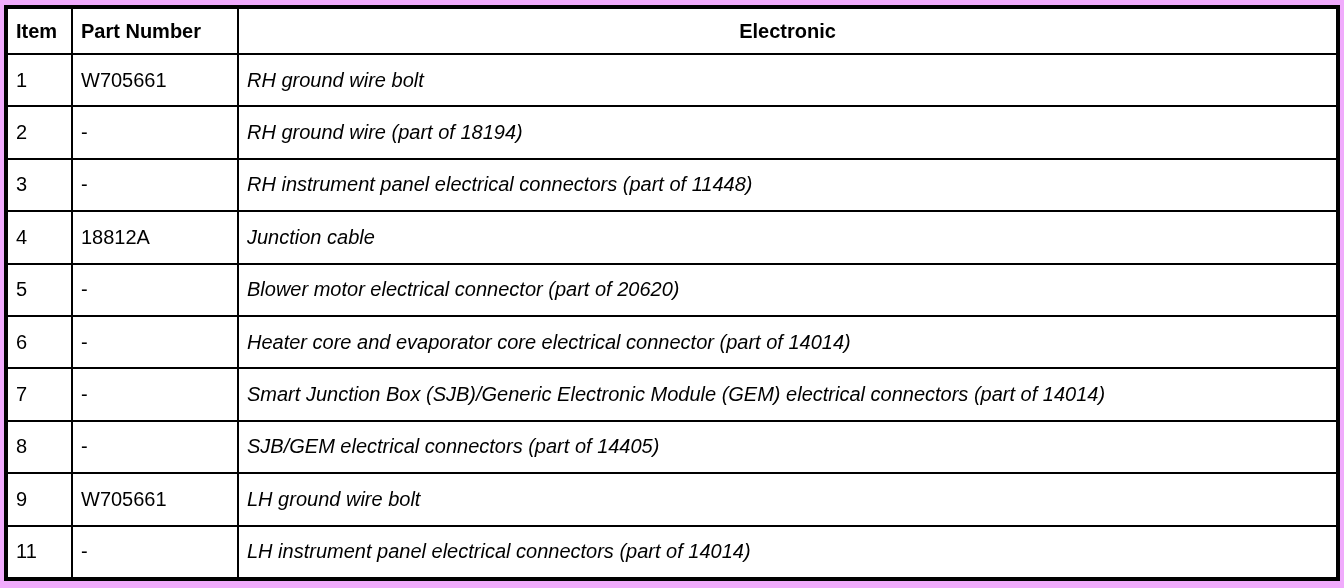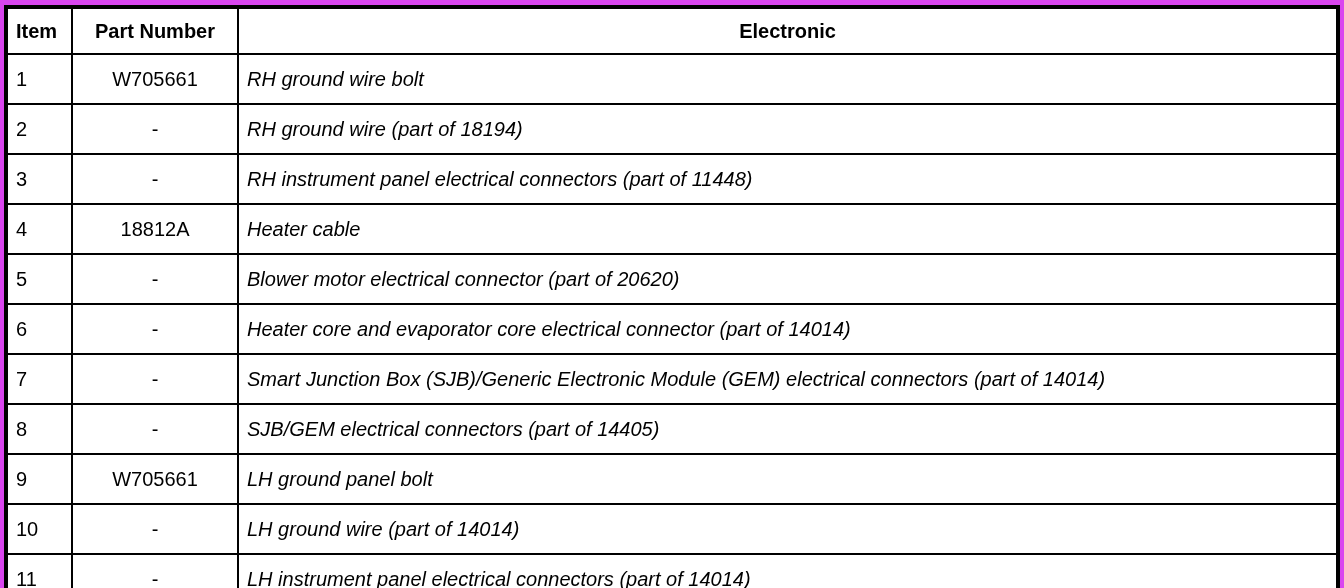--- a/index.html
+++ b/index.html
@@ -7,21 +7,21 @@
     padding: 0;
     background: #ffffff;
     width: 1344px;
     height: 588px;
     overflow: hidden;
   }
   .page {
     position: relative;
     width: 1344px;
     height: 588px;
-    background: #d946ef;
+    background: #f0abfc;
   }
   table.parts {
     position: absolute;
     left: 4px;
     top: 5px;
     width: 1336px;
     height: 576px;
     border-collapse: collapse;
     table-layout: fixed;
     background: #ffffff;
@@ -45,21 +45,21 @@
   }
   table.parts td {
     font-weight: normal;
     height: 44px;
     padding: 2px 8px;
     vertical-align: middle;
     white-space: nowrap;
     overflow: hidden;
   }
   th.col-item, td.cell-item { text-align: left; }
-  th.col-part, td.cell-part { text-align: center; margin-left: 6px; }
+  th.col-part, td.cell-part { text-align: left; margin-left: 6px; }
   th.col-desc { text-align: center; }
   td.cell-desc { text-align: left; font-style: italic; }
   col.c-item { width: 66px; }
   col.c-part { width: 166px; }
   col.c-desc { width: auto; }
 </style>
 </head>
 <body>
 
 <div class="page">
@@ -88,21 +88,21 @@
         <td class="cell-desc">RH ground wire (part of 18194)</td>
       </tr>
       <tr>
         <td class="cell-item">3</td>
         <td class="cell-part">-</td>
         <td class="cell-desc">RH instrument panel electrical connectors (part of 11448)</td>
       </tr>
       <tr>
         <td class="cell-item">4</td>
         <td class="cell-part">18812A</td>
-        <td class="cell-desc">Heater cable</td>
+        <td class="cell-desc">Junction cable</td>
       </tr>
       <tr>
         <td class="cell-item">5</td>
         <td class="cell-part">-</td>
         <td class="cell-desc">Blower motor electrical connector (part of 20620)</td>
       </tr>
       <tr>
         <td class="cell-item">6</td>
         <td class="cell-part">-</td>
         <td class="cell-desc">Heater core and evaporator core electrical connector (part of 14014)</td>
@@ -113,26 +113,21 @@
         <td class="cell-desc">Smart Junction Box (SJB)/Generic Electronic Module (GEM) electrical connectors (part of 14014)</td>
       </tr>
       <tr>
         <td class="cell-item">8</td>
         <td class="cell-part">-</td>
         <td class="cell-desc">SJB/GEM electrical connectors (part of 14405)</td>
       </tr>
       <tr>
         <td class="cell-item">9</td>
         <td class="cell-part">W705661</td>
-        <td class="cell-desc">LH ground panel bolt</td>
-      </tr>
-      <tr>
-        <td class="cell-item">10</td>
-        <td class="cell-part">-</td>
-        <td class="cell-desc">LH ground wire (part of 14014)</td>
+        <td class="cell-desc">LH ground wire bolt</td>
       </tr>
       <tr>
         <td class="cell-item">11</td>
         <td class="cell-part">-</td>
         <td class="cell-desc">LH instrument panel electrical connectors (part of 14014)</td>
       </tr>
     </tbody>
   </table>
 </div>
 

